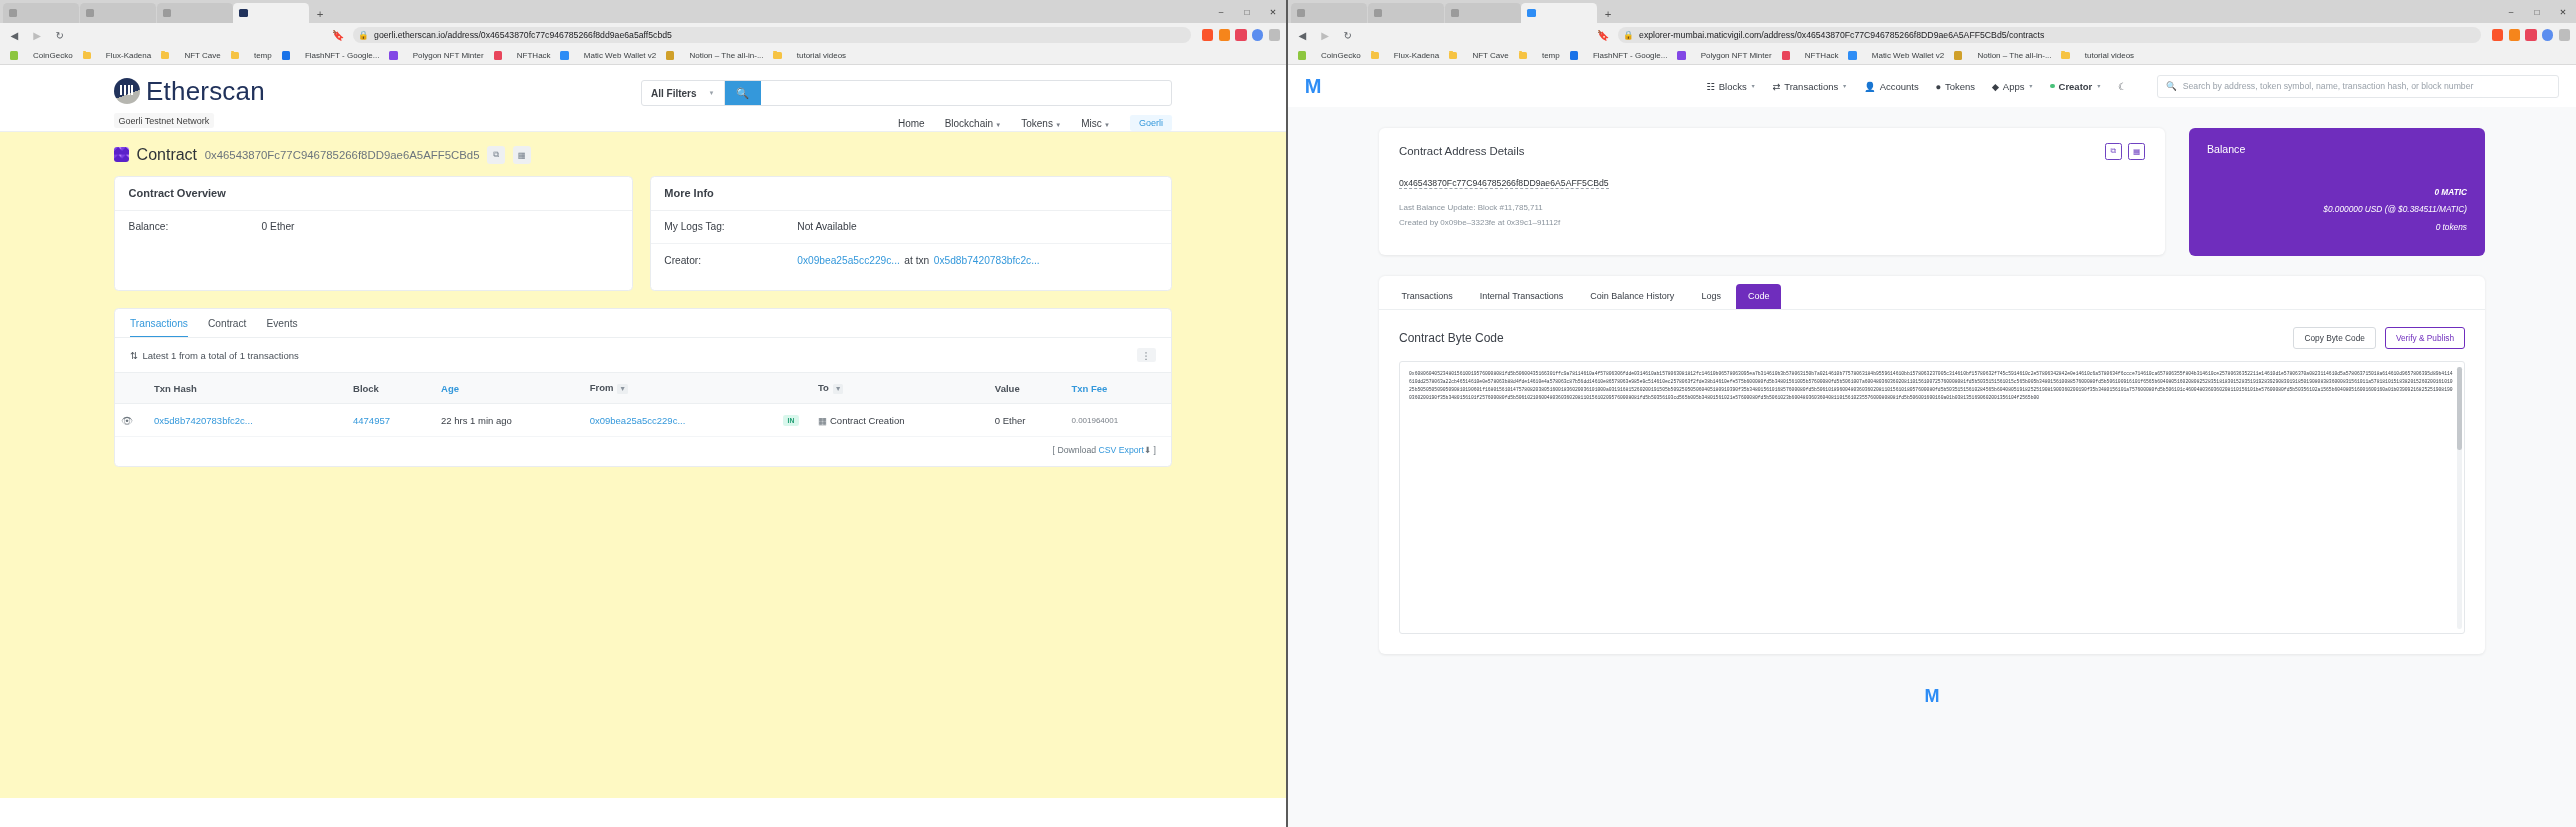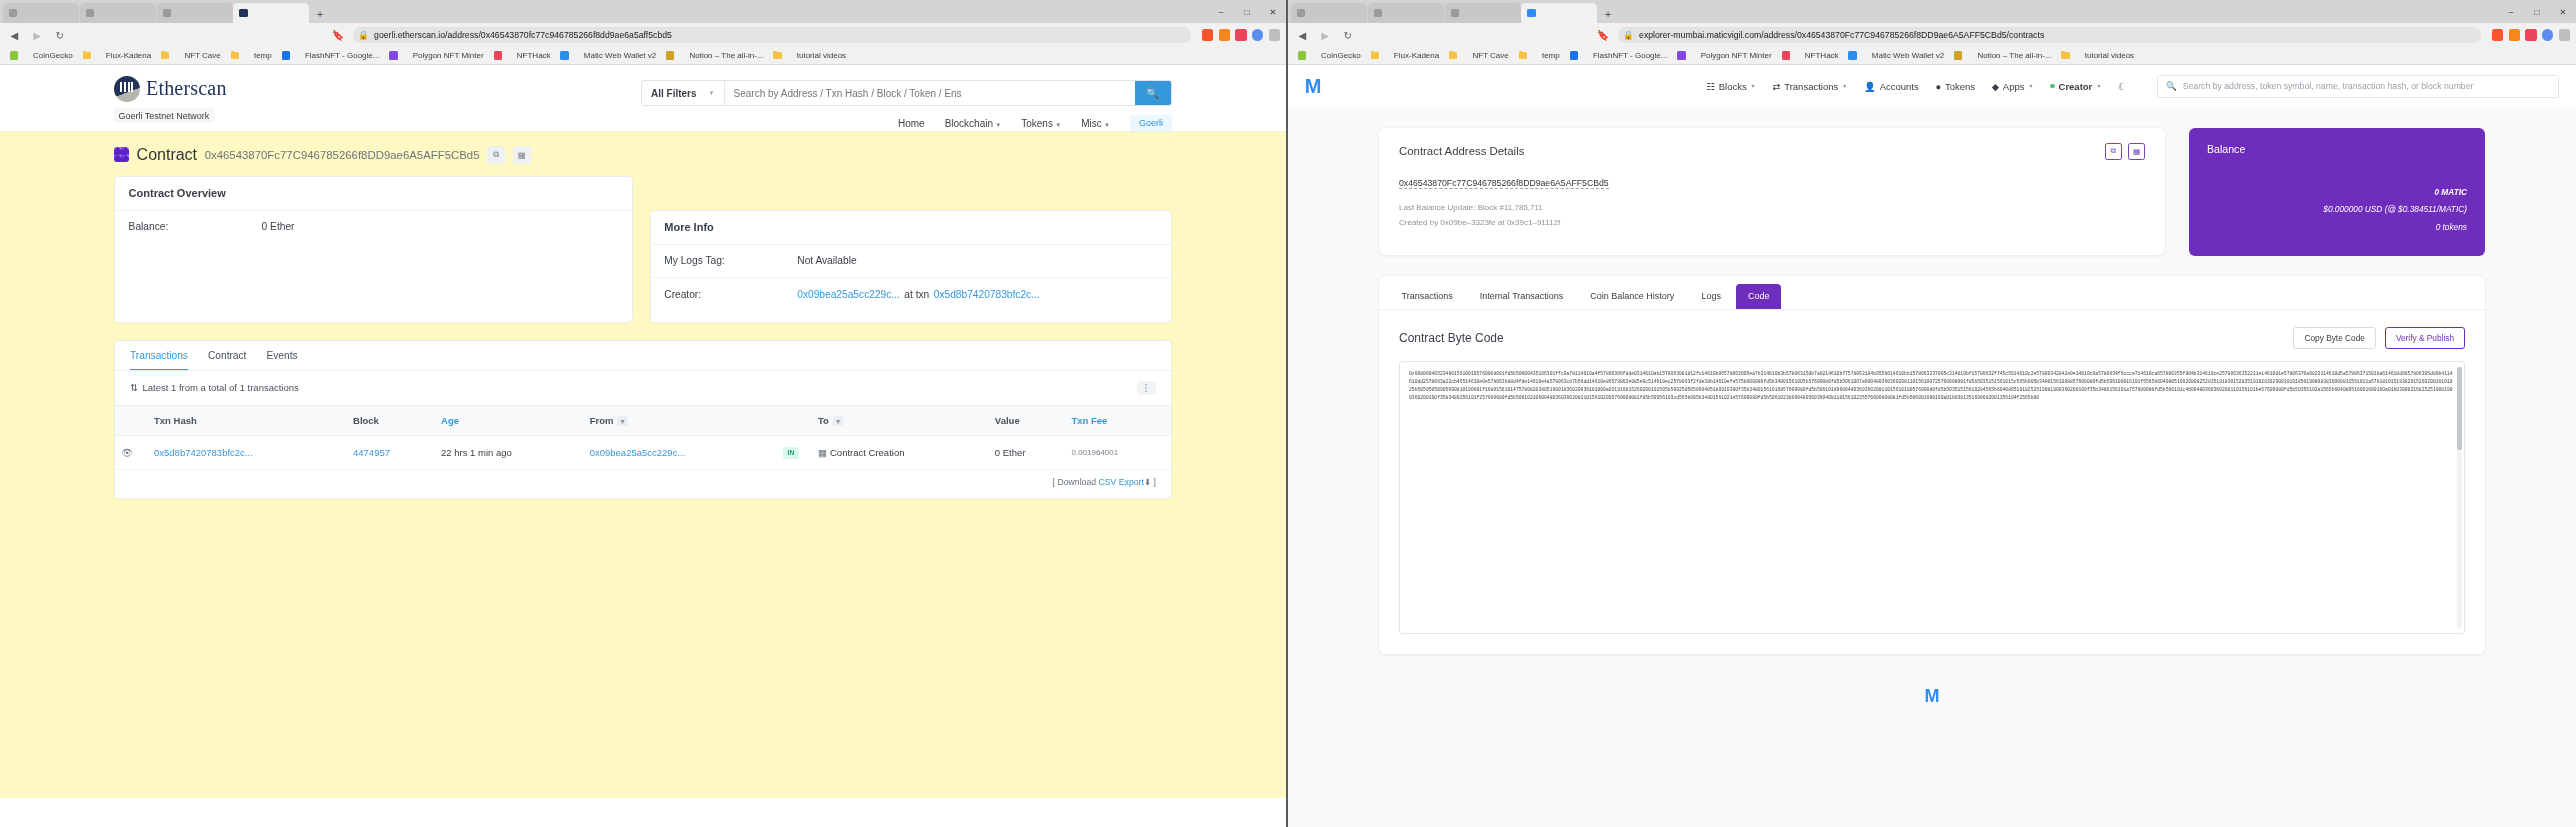--- a/index.html
+++ b/index.html
@@ -60,21 +60,21 @@
 
   .viewport { flex: 1; overflow: hidden; position: relative; background: #fff; }
 
   
   .es-header { background: #fff; padding: 10.6px 0 0 0; }
   .es-top { display: flex; align-items: flex-start; padding: 0 114px 0 114px; }
   .es-logo { display: flex; align-items: center; gap: 6px; }
   .es-logo-mark { width: 26px; height: 26px; border-radius: 50%; background: linear-gradient(160deg,#21325b 60%,#b6b6b0 60%); position: relative; }
   .es-logo-mark:after{content:"";position:absolute;left:6px;top:6.8px;width:13px;height:10px;
     background: repeating-linear-gradient(90deg,#fff 0 2.3px,transparent 2.3px 3.8px);}
-  .es-logo-text { font-family: Liberation Serif, serif; font-size: 20px; color: #21325b; letter-spacing: 0.2px; }
+  .es-logo-text { font-family: Liberation Sans, sans-serif; font-size: 26px; color: #21325b; letter-spacing: 0.2px; }
   .es-net { margin-top: 6.8px; font-size: 9px; color: #3e3e3e; background:#f6f6f6; padding:2.3px 4.5px; border-radius:2.3px; display:inline-block;}
 
   .es-searchwrap { margin-left: auto; display: flex; flex-direction: column; align-items: flex-end; padding-top: 4.5px; }
   .es-searchbar { display: flex; height: 26px; width: 531px; border: 0.8px solid #dfe2e6; border-radius: 3px; overflow: hidden; background:#fff;}
   .es-filter { display: flex; align-items: center; gap: 12px; padding: 0 9px; font-size: 10px; color: #3b3f45; border-right: 0.8px solid #e4e7ea; font-weight: bold; }
   .es-searchinput { flex: 1; border: none; outline: none; padding: 0 9px; font-size: 10px; color: #8a9199; font-family:"Liberation Sans",sans-serif;}
   .es-searchbtn { width: 36px; background: #3498db; color: #fff; display: flex; align-items: center; justify-content: center; font-size: 10.6px; }
   .es-nav { display: flex; align-items: center; gap: 20px; margin-top: 9px; font-size: 10px; color: #3b3f45; }
   .es-nav .caret { font-size: 6px; color: #7a8089; margin-left: 2.3px; }
   .es-goerli { background: #edf7ff; color: #3498db; border-radius: 2.3px; padding: 3px 9px; font-size: 9px; }
@@ -87,21 +87,21 @@
       linear-gradient(225deg,#b57bff 25%, transparent 25%) 0 0/7.6px 7.6px,
       #5a21c9;
   }
   .es-title h1 { font-size: 16px; font-weight: 400; color: #2f3439; }
   .es-addr { font-size: 11.4px; color: #6c757d; }
   .es-iconbtn { width: 18px; height: 18px; border-radius: 3px; background: #eef0f2; display:flex;align-items:center;justify-content:center; color:#77818c; font-size:8.3px;}
 
   .es-cards { display: flex; gap: 16.7px; }
   .es-card { background: #fff; border: 0.8px solid #e9ecef; border-radius: 4.5px; }
   .es-card-a { width: 519px; }
-  .es-card-b { flex: 1; margin-top: 34px; }
+  .es-card-b { flex: 1; }
   .es-card-h { padding: 10.6px 13.6px; border-bottom: 0.8px solid #eef0f2; font-size: 11px; font-weight: bold; color: #3b4048; }
   .es-row { display: flex; padding: 10.6px 13.6px; font-size: 10.2px; color: #3b4048; }
   .es-row + .es-row { border-top: 0.8px solid #f0f2f4; }
   .es-row .lbl { width: 133px; color: #3b4048; }
   .es-link { color: #3498db; }
 
   .es-tabcard { background: #fff; border: 0.8px solid #e9ecef; border-radius: 4.5px; margin-top: 16.7px; }
   .es-tabs { display: flex; gap: 20px; padding: 9px 15px 0 15px; border-bottom: 0.8px solid #eceff1; font-size: 10.2px; }
   .es-tab { padding-bottom: 7.6px; color: #4a5159; }
   .es-tab.active { color: #3498db; border-bottom: 1.5px solid #3498db; }
@@ -287,21 +287,20 @@
             </div>
             <div class="es-net">Goerli Testnet Network</div>
           </div>
 
           <div class="es-searchwrap">
             <div class="es-searchbar">
               <div class="es-filter">
                 <span>All Filters</span>
                 <span style="font-size:6px;color:#9aa2aa">▼</span>
               </div>
-              <input class="es-searchinput" placeholder="Search by Address / Txn Hash / Block / Token / Ens" style="">
               <div class="es-searchbtn">🔍</div>
             </div>
             <div class="es-nav">
               <span><span>Home</span></span>
               <span><span>Blockchain</span><span class="caret">▼</span></span>
               <span><span>Tokens</span><span class="caret">▼</span></span>
               <span><span>Misc</span><span class="caret">▼</span></span>
               <span class="es-goerli">Goerli</span>
             </div>
           </div>

